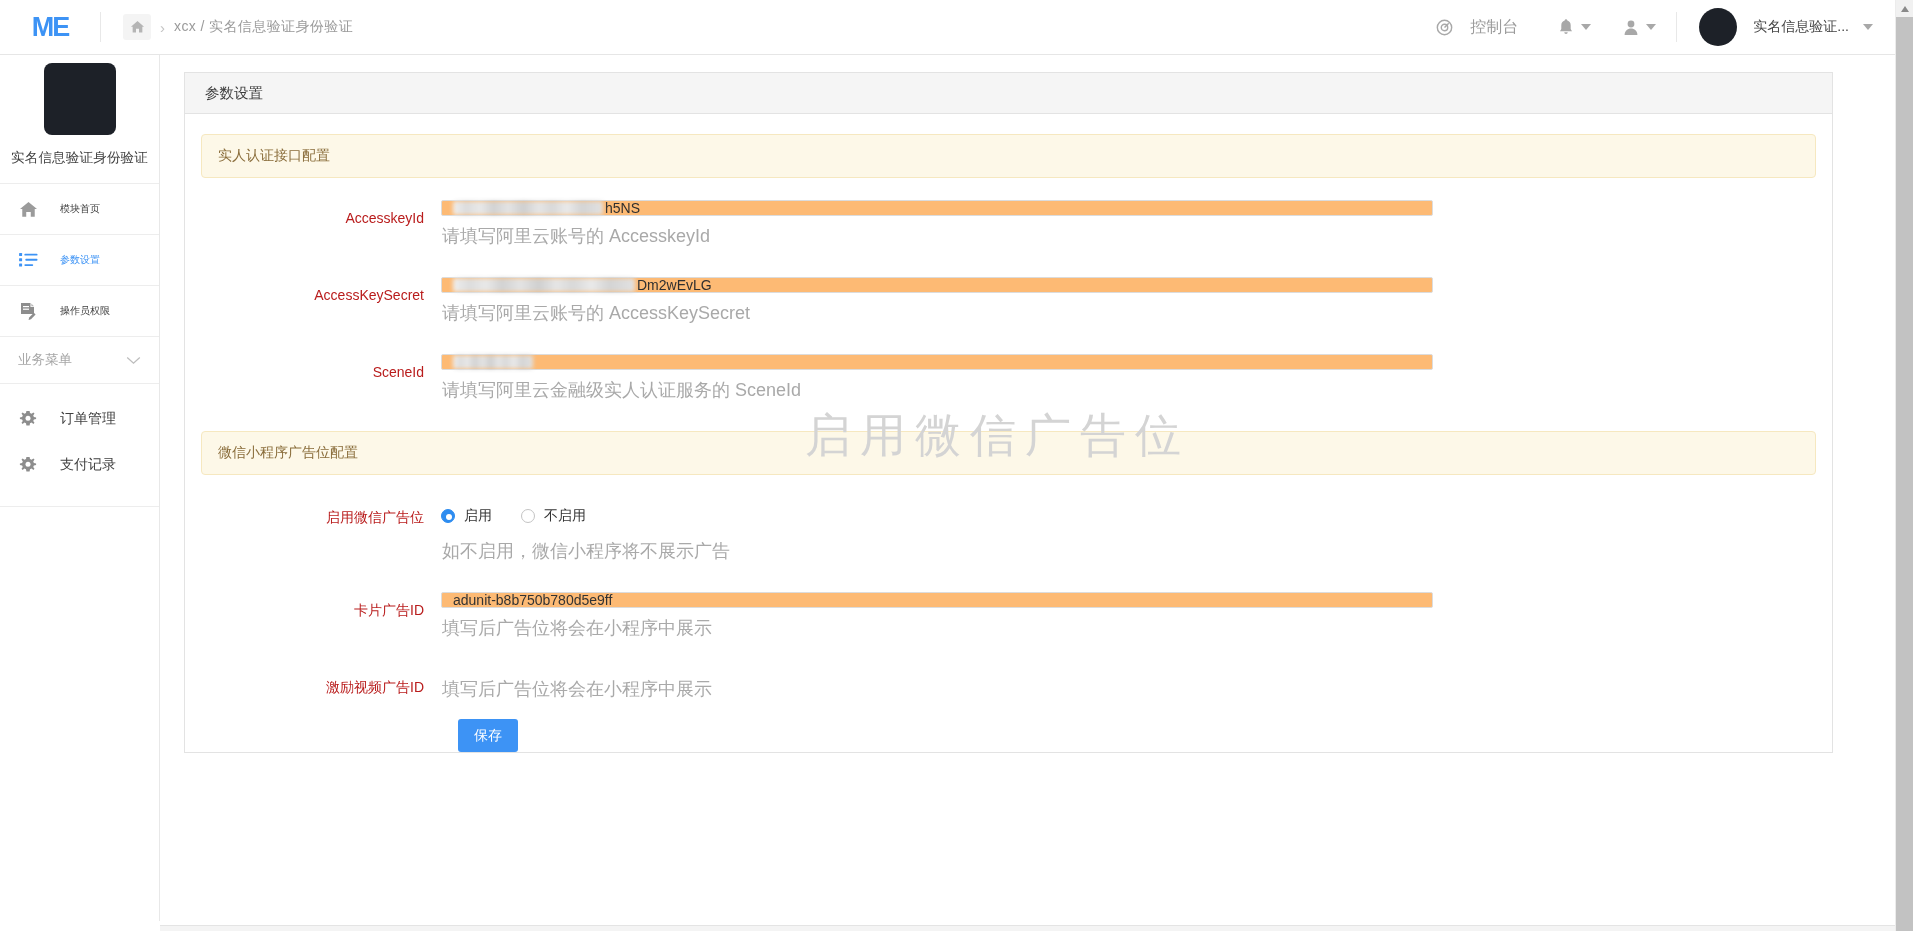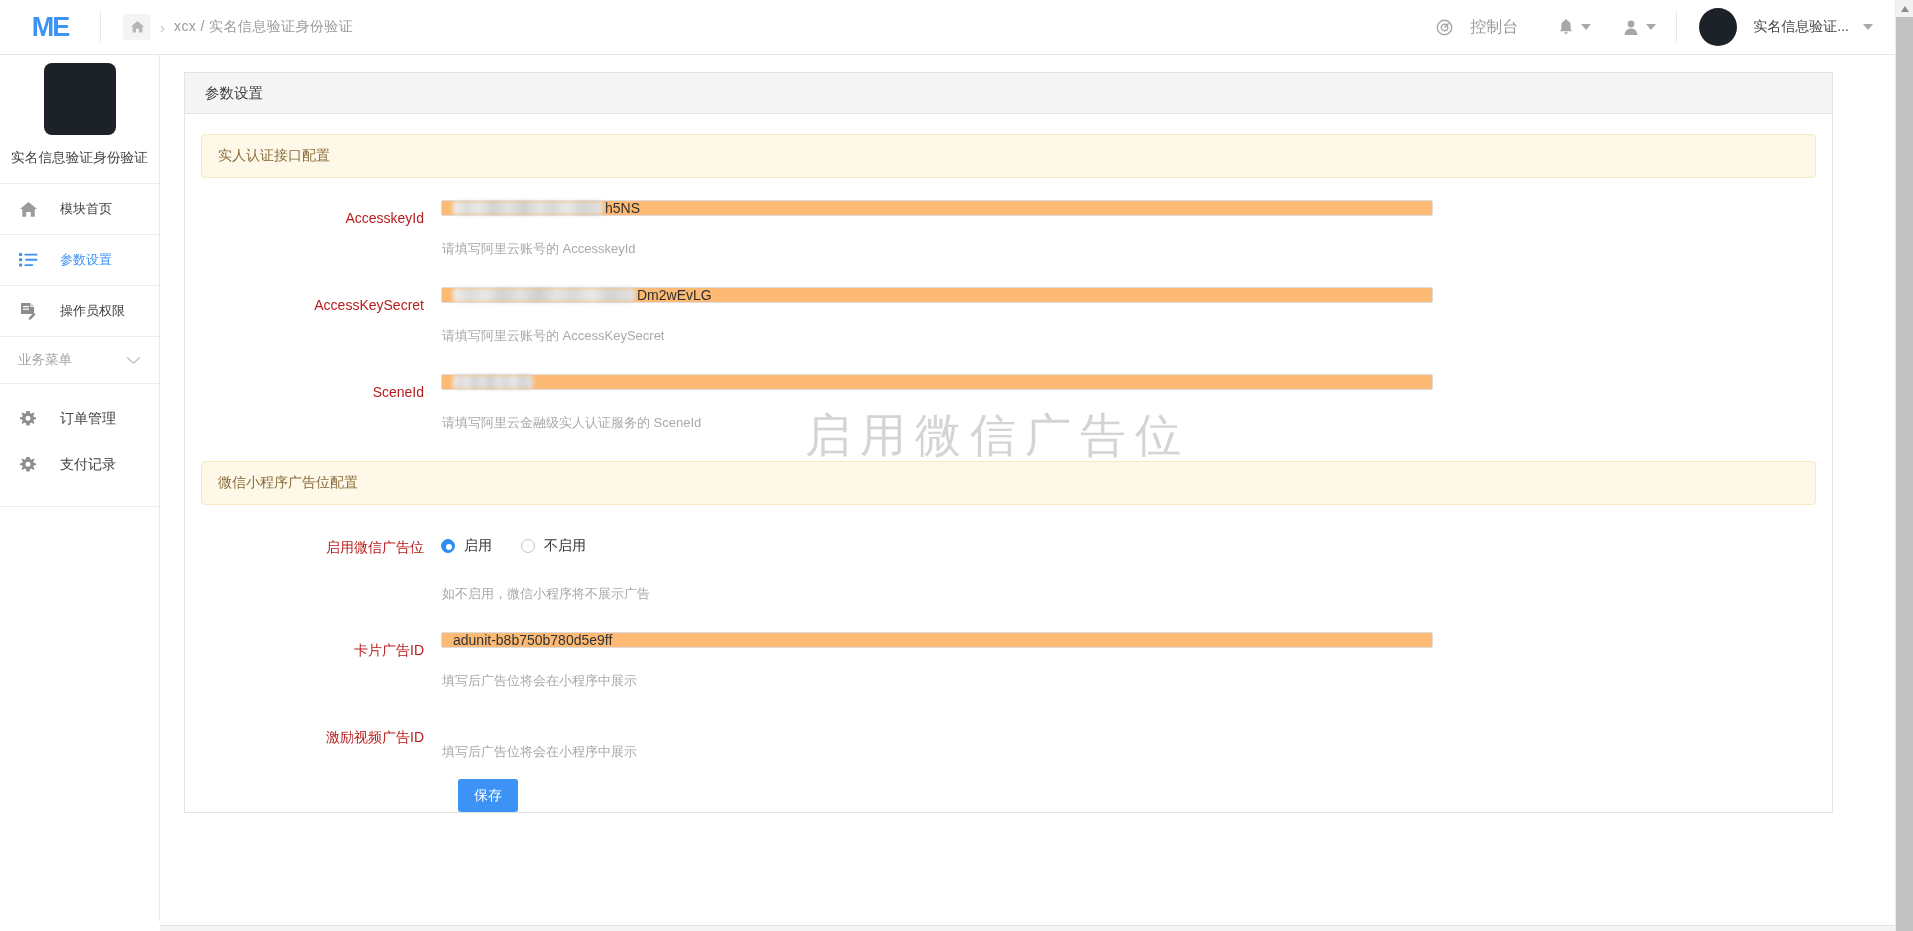--- a/index.html
+++ b/index.html
@@ -99,21 +99,21 @@
   .module-logo {
     width: 72px; height: 72px; border-radius: 8px;
     background: #1d2128; margin: 0 auto 14px auto;
   }
   .module-title { font-size: 13.5px; color: #3f3f3f; letter-spacing: .2px; }
 
   .menu-item {
     display: flex; align-items: center; height: 51px;
     padding-left: 18px; gap: 22px;
     border-bottom: 1px solid #ededed;
-    color: #3f3f3f; font-size: 13px;
+    color: #3f3f3f; font-size: 10px;
     background: #fff;
   }
   .menu-item.active { color: #3d93f5; }
   .menu-ico { width: 20px; display:flex; align-items:center; justify-content:center; }
 
   .menu-group {
     display:flex; align-items:center; height: 47px;
     padding: 0 18px; color:#a6a6a6; font-size: 13.5px;
     border-bottom: 1px solid #ededed;
   }
@@ -158,21 +158,21 @@
     padding-right: 17px; padding-top: 8px;
     font-size: 14px; color: #b91c1c; line-height: 20px;
   }
   .form-field { flex: 1 1 auto; max-width: 992px; }
   .text-input {
     width: 100%; height: 16px; border: 1px solid #dcdcdc; background: #fdba74;
     border-radius: 2px; padding: 0 11px; font-size: 14px; color: #333;
     font-family: "Liberation Sans", sans-serif; outline: none;
     display: flex; align-items: center;
   }
-  .help-text { font-size: 13px; color: #a9a9a9; margin: 24px 0 0 1px; }
+  .help-text { font-size: 18px; color: #a9a9a9; margin: 8px 0 0 1px; }
   .row-gap { height: 25px; }
 
   
   .redact {
     display:inline-block; height: 14px; border-radius: 2px;
     background: linear-gradient(90deg,
       #efefef 0%, #dcdcdc 9%, #e9e9e9 18%, #d2d2d2 27%, #e4e4e4 37%,
       #cfcfcf 47%, #e6e6e6 57%, #d8d8d8 66%, #eaeaea 76%, #d4d4d4 86%, #e2e2e2 100%);
     filter: blur(2.2px);
     vertical-align: middle; margin-right: 2px;

